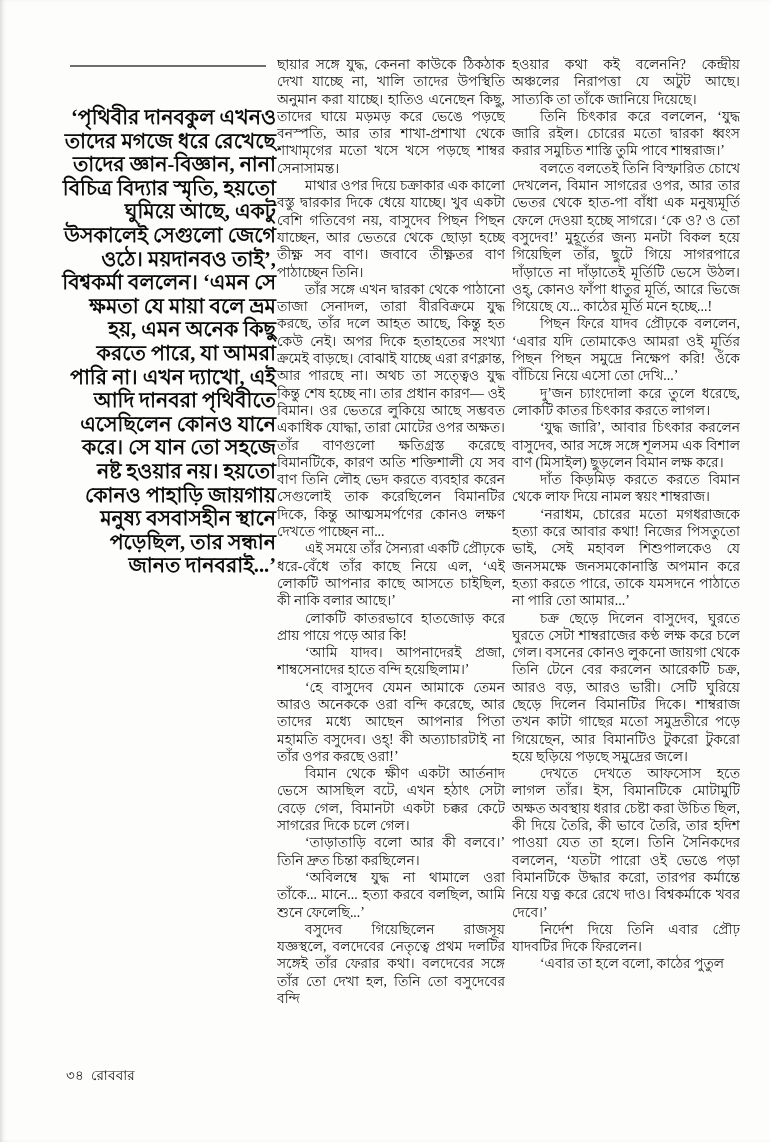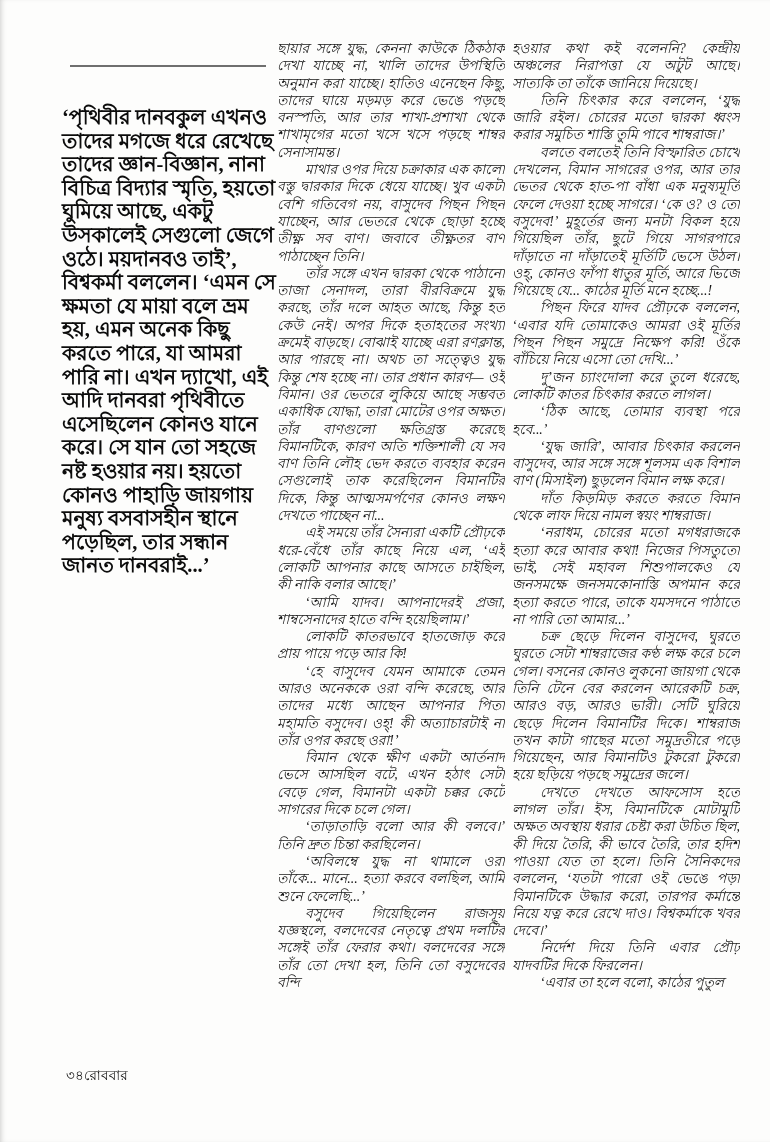--- a/index.html
+++ b/index.html
@@ -24,47 +24,46 @@
   }
   .pull-quote {
     position: absolute;
     left: 62px;
     top: 106px;
     width: 214px;
     font-size: 20.5px;
     line-height: 23.6px;
     font-weight: 700;
     color: #0c0c0c;
-    text-align: left;
+    text-align: right;
   }
   .col {
     position: absolute;
-    top: 40px;
+    top: 56px;
     width: 228px;
     height: 1012px;
     font-size: 13.8px;
     line-height: 17.3px;
     text-align: justify;
     color: #161616;
     overflow: hidden;
-    font-style: italic;
   }
   .col-middle { left: 277px; }
   .col-right  { left: 512px; }
   .body-p { margin: 0; padding: 0; }
   .body-p.indent { text-indent: 28px; }
   .footer {
     position: absolute;
     left: 66px;
     top: 1065px;
     font-size: 13.5px;
     color: #101010;
     letter-spacing: 0.2px;
   }
-  .footer .mag { }
+  .footer .mag { margin-left: 7px; }
 </style>
 </head>
 <body>
 
 <div class="page">
 
   <div class="quote-rule"></div>
 
   <div class="pull-quote">‘পৃথিবীর দানবকুল এখনও তাদের মগজে ধরে রেখেছে তাদের জ্ঞান-বিজ্ঞান, নানা বিচিত্র বিদ্যার স্মৃতি, হয়তো ঘুমিয়ে আছে, একটু উসকালেই সেগুলো জেগে ওঠে। ময়দানবও তাই’, বিশ্বকর্মা বললেন। ‘এমন সে ক্ষমতা যে মায়া বলে ভ্রম হয়, এমন অনেক কিছু করতে পারে, যা আমরা পারি না। এখন দ্যাখো, এই আদি দানবরা পৃথিবীতে এসেছিলেন কোনও যানে করে। সে যান তো সহজে নষ্ট হওয়ার নয়। হয়তো কোনও পাহাড়ি জায়গায় মনুষ্য বসবাসহীন স্থানে পড়েছিল, তার সন্ধান জানত দানবরাই...’</div>
 
@@ -72,23 +71,23 @@
 
       <p class="body-p">ছায়ার সঙ্গে যুদ্ধ, কেননা কাউকে ঠিকঠাক দেখা যাচ্ছে না, খালি তাদের উপস্থিতি অনুমান করা যাচ্ছে। হাতিও এনেছেন কিছু, তাদের ঘায়ে মড়মড় করে ভেঙে পড়ছে বনস্পতি, আর তার শাখা-প্রশাখা থেকে শাখামৃগের মতো খসে খসে পড়ছে শাম্বর সেনাসামন্ত।</p>
 
 
       <p class="body-p indent">মাথার ওপর দিয়ে চক্রাকার এক কালো বস্তু দ্বারকার দিকে ধেয়ে যাচ্ছে। খুব একটা বেশি গতিবেগ নয়, বাসুদেব পিছন পিছন যাচ্ছেন, আর ভেতরে থেকে ছোড়া হচ্ছে তীক্ষ্ণ সব বাণ। জবাবে তীক্ষ্ণতর বাণ পাঠাচ্ছেন তিনি।</p>
 
       <p class="body-p indent">তাঁর সঙ্গে এখন দ্বারকা থেকে পাঠানো তাজা সেনাদল, তারা বীরবিক্রমে যুদ্ধ করছে, তাঁর দলে আহত আছে, কিন্তু হত কেউ নেই। অপর দিকে হতাহতের সংখ্যা ক্রমেই বাড়ছে। বোঝাই যাচ্ছে এরা রণক্লান্ত, আর পারছে না। অথচ তা সত্ত্বেও যুদ্ধ কিন্তু শেষ হচ্ছে না। তার প্রধান কারণ— ওই বিমান। ওর ভেতরে লুকিয়ে আছে সম্ভবত একাধিক যোদ্ধা, তারা মোটের ওপর অক্ষত। তাঁর বাণগুলো ক্ষতিগ্রস্ত করেছে বিমানটিকে, কারণ অতি শক্তিশালী যে সব বাণ তিনি লৌহ ভেদ করতে ব্যবহার করেন সেগুলোই তাক করেছিলেন বিমানটির দিকে, কিন্তু আত্মসমর্পণের কোনও লক্ষণ দেখতে পাচ্ছেন না...</p>
 
       <p class="body-p indent">এই সময়ে তাঁর সৈন্যরা একটি প্রৌঢ়কে ধরে-বেঁধে তাঁর কাছে নিয়ে এল, ‘এই লোকটি আপনার কাছে আসতে চাইছিল, কী নাকি বলার আছে।’</p>
 
+      <p class="body-p indent">লোকটি কাতরভাবে হাতজোড় করে প্রায় পায়ে পড়ে আর কি!</p>
+
       <p class="body-p indent">‘আমি যাদব। আপনাদেরই প্রজা, শাম্বসেনাদের হাতে বন্দি হয়েছিলাম।’</p>
-
-      <p class="body-p indent">লোকটি কাতরভাবে হাতজোড় করে প্রায় পায়ে পড়ে আর কি!</p>
 
       <p class="body-p indent">‘হে বাসুদেব যেমন আমাকে তেমন আরও অনেককে ওরা বন্দি করেছে, আর তাদের মধ্যে আছেন আপনার পিতা মহামতি বসুদেব। ওহ্‌! কী অত্যাচারটাই না তাঁর ওপর করছে ওরা!’</p>
 
       <p class="body-p indent">বিমান থেকে ক্ষীণ একটা আর্তনাদ ভেসে আসছিল বটে, এখন হঠাৎ সেটা বেড়ে গেল, বিমানটা একটা চক্কর কেটে সাগরের দিকে চলে গেল।</p>
 
       <p class="body-p indent">‘তাড়াতাড়ি বলো আর কী বলবে।’ তিনি দ্রুত চিন্তা করছিলেন।</p>
 
       <p class="body-p indent">‘অবিলম্বে যুদ্ধ না থামালে ওরা তাঁকে... মানে... হত্যা করবে বলছিল, আমি শুনে ফেলেছি...’</p>
 
 
@@ -100,21 +99,20 @@
       <p class="body-p">হওয়ার কথা কই বলেননি? কেন্দ্রীয় অঞ্চলের নিরাপত্তা যে অটুট আছে। সাত্যকি তা তাঁকে জানিয়ে দিয়েছে।</p>
 
       <p class="body-p indent">তিনি চিৎকার করে বললেন, ‘যুদ্ধ জারি রইল। চোরের মতো দ্বারকা ধ্বংস করার সমুচিত শাস্তি তুমি পাবে শাম্বরাজ।’</p>
 
       <p class="body-p indent">বলতে বলতেই তিনি বিস্ফারিত চোখে দেখলেন, বিমান সাগরের ওপর, আর তার ভেতর থেকে হাত-পা বাঁধা এক মনুষ্যমূর্তি ফেলে দেওয়া হচ্ছে সাগরে। ‘কে ও? ও তো বসুদেব!’ মুহূর্তের জন্য মনটা বিকল হয়ে গিয়েছিল তাঁর, ছুটে গিয়ে সাগরপারে দাঁড়াতে না দাঁড়াতেই মূর্তিটি ভেসে উঠল। ওহ্‌, কোনও ফাঁপা ধাতুর মূর্তি, আরে ভিজে গিয়েছে যে... কাঠের মূর্তি মনে হচ্ছে...!</p>
 
       <p class="body-p indent">পিছন ফিরে যাদব প্রৌঢ়কে বললেন, ‘এবার যদি তোমাকেও আমরা ওই মূর্তির পিছন পিছন সমুদ্রে নিক্ষেপ করি! ওঁকে বাঁচিয়ে নিয়ে এসো তো দেখি...’</p>
 
       <p class="body-p indent">দু’জন চ্যাংদোলা করে তুলে ধরেছে, লোকটি কাতর চিৎকার করতে লাগল।</p>
 
-      <p class="body-p indent">‘ঠিক আছে, তোমার ব্যবস্থা পরে হবে...’</p>
 
       <p class="body-p indent">‘যুদ্ধ জারি’, আবার চিৎকার করলেন বাসুদেব, আর সঙ্গে সঙ্গে শূলসম এক বিশাল বাণ (মিসাইল) ছুড়লেন বিমান লক্ষ করে।</p>
 
       <p class="body-p indent">দাঁত কিড়মিড় করতে করতে বিমান থেকে লাফ দিয়ে নামল স্বয়ং শাম্বরাজ।</p>
 
       <p class="body-p indent">‘নরাধম, চোরের মতো মগধরাজকে হত্যা করে আবার কথা! নিজের পিসতুতো ভাই, সেই মহাবল শিশুপালকেও যে জনসমক্ষে জনসমকোনাস্তি অপমান করে হত্যা করতে পারে, তাকে যমসদনে পাঠাতে না পারি তো আমার...’</p>
 
       <p class="body-p indent">চক্র ছেড়ে দিলেন বাসুদেব, ঘুরতে ঘুরতে সেটা শাম্বরাজের কণ্ঠ লক্ষ করে চলে গেল। বসনের কোনও লুকনো জায়গা থেকে তিনি টেনে বের করলেন আরেকটি চক্র, আরও বড়, আরও ভারী। সেটি ঘুরিয়ে ছেড়ে দিলেন বিমানটির দিকে। শাম্বরাজ তখন কাটা গাছের মতো সমুদ্রতীরে পড়ে গিয়েছেন, আর বিমানটিও টুকরো টুকরো হয়ে ছড়িয়ে পড়ছে সমুদ্রের জলে।</p>
 
       <p class="body-p indent">দেখতে দেখতে আফসোস হতে লাগল তাঁর। ইস, বিমানটিকে মোটামুটি অক্ষত অবস্থায় ধরার চেষ্টা করা উচিত ছিল, কী দিয়ে তৈরি, কী ভাবে তৈরি, তার হদিশ পাওয়া যেত তা হলে। তিনি সৈনিকদের বললেন, ‘যতটা পারো ওই ভেঙে পড়া বিমানটিকে উদ্ধার করো, তারপর কর্মান্তে নিয়ে যত্ন করে রেখে দাও। বিশ্বকর্মাকে খবর দেবে।’</p>

